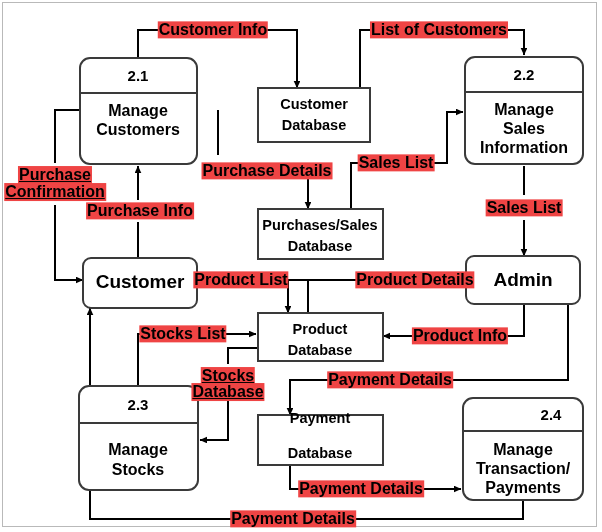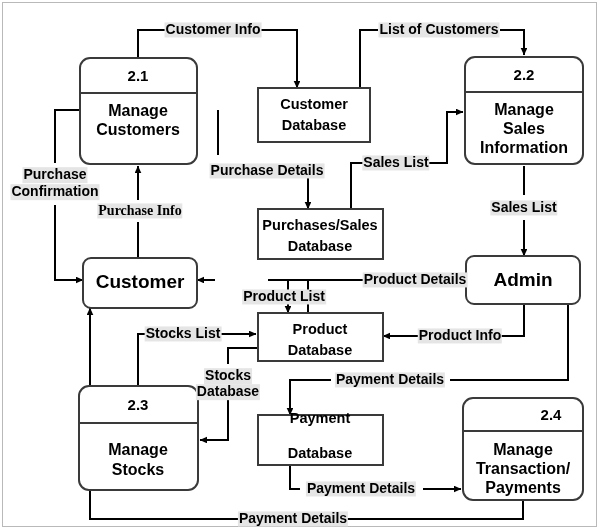--- a/index.html
+++ b/index.html
@@ -38,26 +38,27 @@
   .lbl {
     position: absolute;
     font-family: "Liberation Sans", sans-serif;
     font-weight: bold;
     color: #000000;
     white-space: nowrap;
     line-height: 1.08;
     text-align: center;
   }
   .flow-label {
-    font-size: 14px;
-    background: #e5e5e5;
+    font-size: 16px;
+    background: #ef4444;
     padding: 0 1px;
   }
   .flow-label.two {
     line-height: 1.12;
+    text-decoration: underline;
   }
   .proc-num {
     font-size: 15px;
   }
   .proc-name {
     font-size: 16px;
     text-align: center;
   }
   .store-name {
     font-size: 14.5px;
@@ -232,26 +233,26 @@
 
   <div class="lbl ext-name ctr" style="left:140px; top:282px;">Customer</div>
   <div class="lbl ext-name ctr" style="left:523px; top:280px;">Admin</div>
 
   <div class="lbl flow-label ctr" style="left:213px; top:30px;">Customer Info</div>
   <div class="lbl flow-label ctr" style="left:439px; top:30px;">List of Customers</div>
 
   <div class="lbl flow-label two ctr" style="left:55px; top:175px;">Purchase</div>
   <div class="lbl flow-label two ctr" style="left:55px; top:192px;">Confirmation</div>
 
-  <div class="lbl flow-label ctr" style="left:140px; top:211px;font-family:Liberation Serif, serif;">Purchase Info</div>
+  <div class="lbl flow-label ctr" style="left:140px; top:211px;">Purchase Info</div>
   <div class="lbl flow-label ctr" style="left:267px; top:163px;margin-top:8px;">Purchase Details</div>
   <div class="lbl flow-label ctr" style="left:396px; top:163px;">Sales List</div>
   <div class="lbl flow-label ctr" style="left:524px; top:208px;">Sales List</div>
 
-  <div class="lbl flow-label ctr" style="left:241px; top:297px;margin-left:43px;">Product List</div>
+  <div class="lbl flow-label ctr" style="left:241px; top:280px;">Product List</div>
   <div class="lbl flow-label ctr" style="left:415px; top:280px;">Product Details</div>
   <div class="lbl flow-label ctr" style="left:460px; top:336px;">Product Info</div>
 
   <div class="lbl flow-label ctr" style="left:183px; top:334px;">Stocks List</div>
   <div class="lbl flow-label two ctr" style="left:228px; top:376px;">Stocks</div>
   <div class="lbl flow-label two ctr" style="left:228px; top:392px;">Database</div>
 
   <div class="lbl flow-label ctr" style="left:390px; top:380px;">Payment Details</div>
   <div class="lbl flow-label ctr" style="left:361px; top:489px;">Payment Details</div>
   <div class="lbl flow-label ctr" style="left:293px; top:519px;">Payment Details</div>

